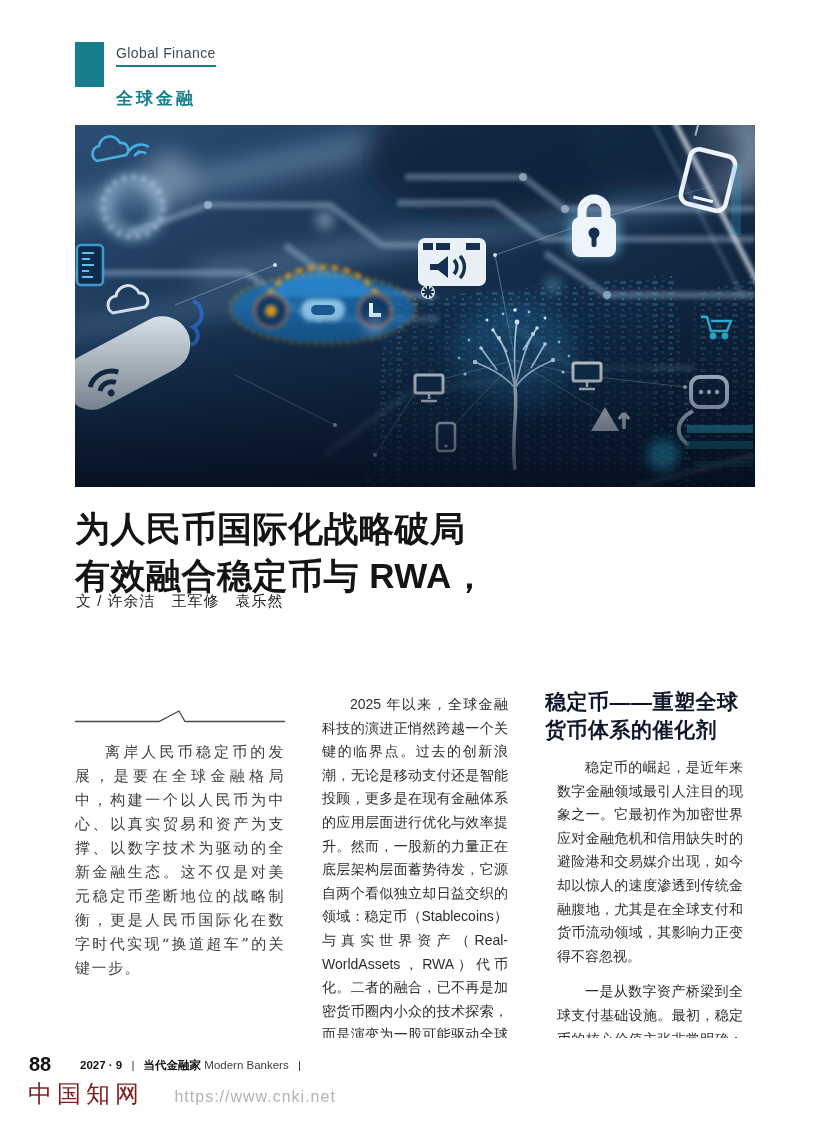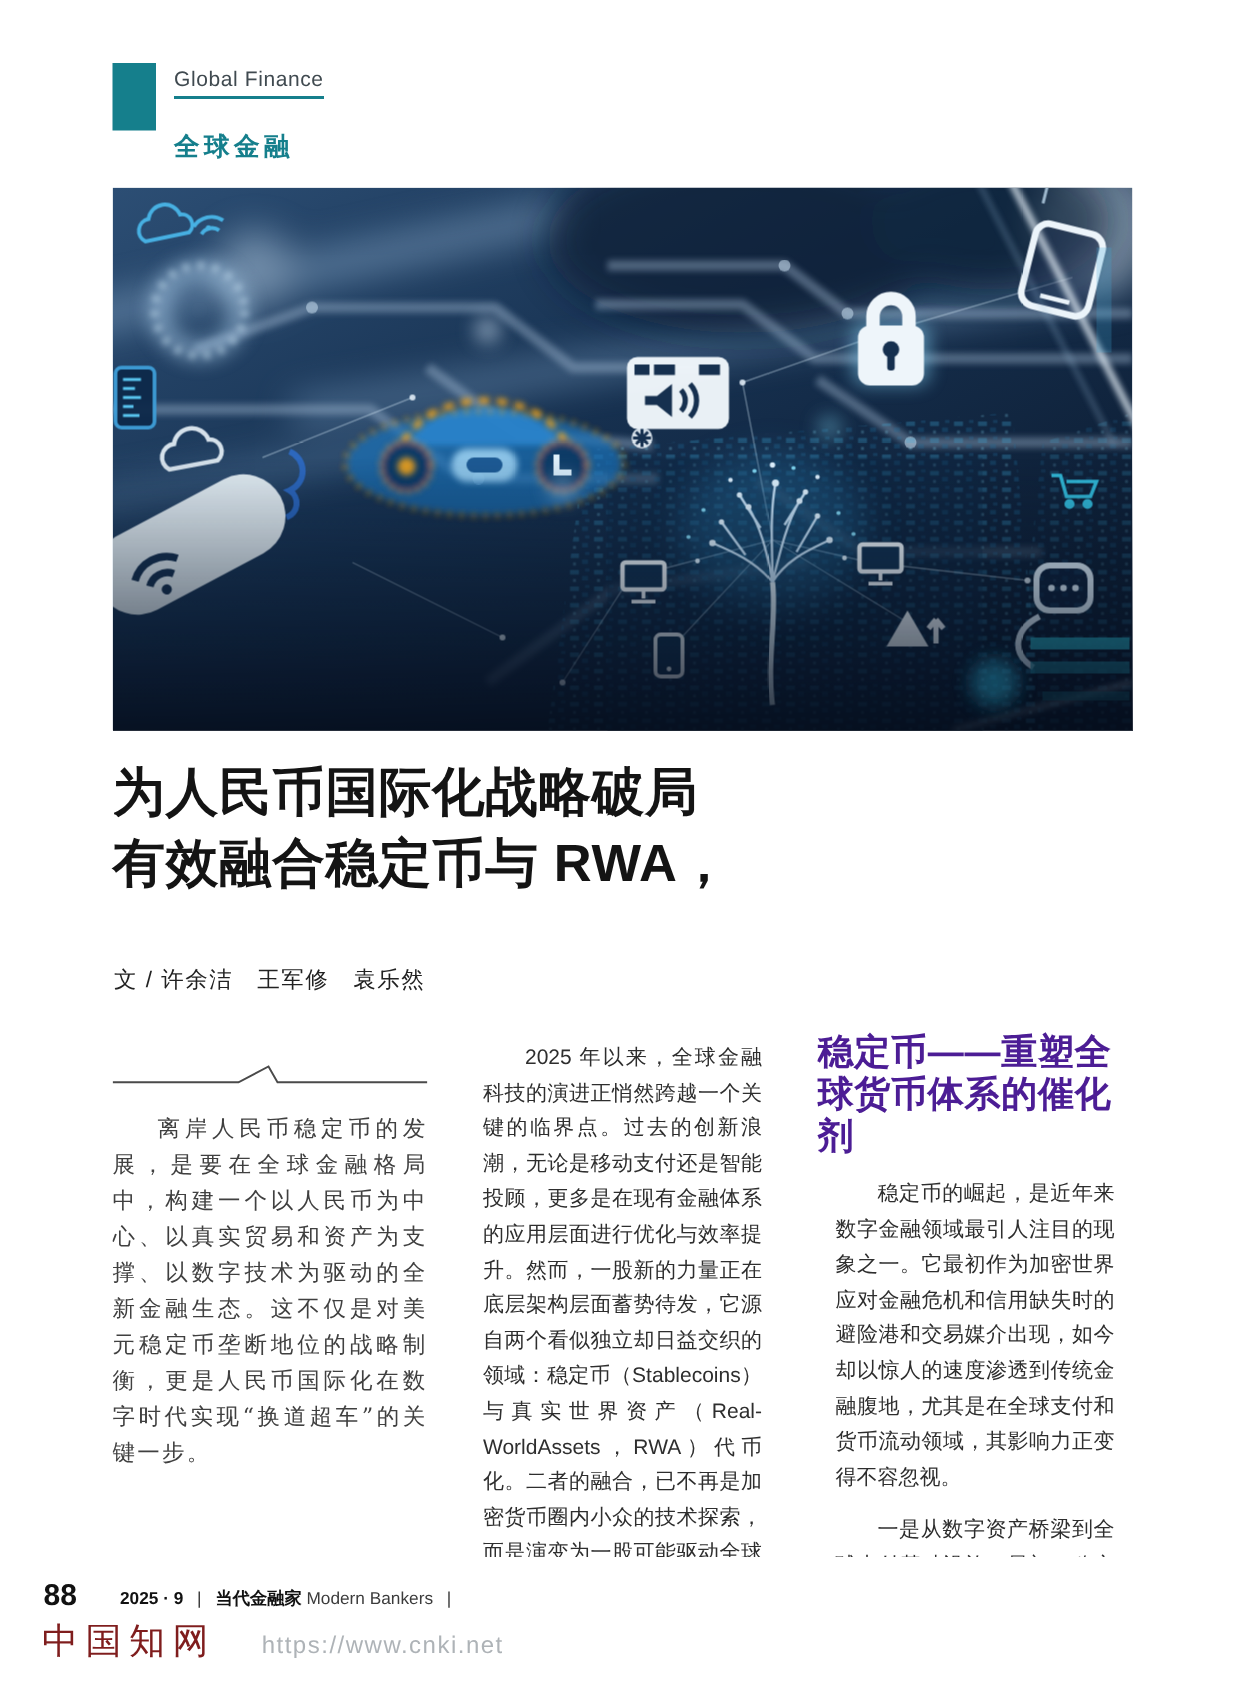--- a/index.html
+++ b/index.html
@@ -10,32 +10,32 @@
   .hdr-square{width:29px;height:45px;background:#157f8c;}
   .hdr-text{margin-left:12px;padding-top:2px;}
   .hdr-en{font-size:14px;color:#404a50;letter-spacing:.4px;padding-bottom:4px;
           border-bottom:2px solid #157f8c;display:inline-block;min-width:88px;}
   .hdr-zh{font-size:17px;font-weight:bold;color:#157f8c;letter-spacing:3px;margin-top:20px;}
   
   .hero{position:absolute;left:75px;top:125px;width:680px;height:362px;overflow:hidden;}
   
   .title{position:absolute;left:75px;top:505px;font-size:35px;font-weight:800;color:#141414;
          line-height:47px;letter-spacing:.5px;font-family:"Liberation Sans",sans-serif;}
-  .byline{position:absolute;left:76px;top:644px;font-size:15px;color:#222;letter-spacing:1px;}
+  .byline{position:absolute;left:76px;top:592px;font-size:15px;color:#222;letter-spacing:1px;}
   
   .cols{position:absolute;left:75px;top:686px;width:680px;height:352px;display:flex;gap:25px;}
   .col{width:210px;height:352px;overflow:hidden;}
   .abstract-divider{display:block;margin-top:22px;}
   .abstract{margin-top:16px;font-family:"DejaVu Serif",serif;
             font-size:15px;line-height:24px;color:#404040;text-align:justify;
             text-indent:2em;letter-spacing:1.5px;}
   .body-p{font-size:14px;line-height:23.6px;color:#2e2e2e;text-align:justify;
           text-indent:2em;margin:12px;}
   .col2-p{margin-top:7px;}
-  .c3-heading{font-size:24px;font-weight:bold;color:#4c1d95;line-height:28px;
+  .c3-heading{font-size:21px;font-weight:bold;color:#0f172a;line-height:28px;
               margin:2px 0 8px 0;letter-spacing:.5px;}
   
   .footer{position:absolute;left:0;top:1050px;width:826px;}
   .pageno{position:absolute;left:29px;top:3px;font-size:20px;font-weight:bold;color:#111;}
   .issue-line{position:absolute;left:80px;top:8px;font-size:11.5px;color:#111;white-space:nowrap;}
   .issue-line .b{font-weight:bold;}
   .issue-line .sep{margin:0 6px;color:#333;}
   .issue-line .en{color:#3c3c3c;}
   .wm{position:absolute;left:28px;top:28px;white-space:nowrap;}
   .wm-name{font-size:24px;color:#7f1d1d;letter-spacing:5px;}
@@ -314,21 +314,21 @@
     <div class="col">
       <div class="c3-heading">稳定币——重塑全球货币体系的催化剂</div>
       <p class="body-p">稳定币的崛起，是近年来数字金融领域最引人注目的现象之一。它最初作为加密世界应对金融危机和信用缺失时的避险港和交易媒介出现，如今却以惊人的速度渗透到传统金融腹地，尤其是在全球支付和货币流动领域，其影响力正变得不容忽视。</p>
       <p class="body-p">一是从数字资产桥梁到全球支付基础设施。最初，稳定币的核心价值主张非常明确：为高波动的加密货币市场提供一个稳定的“价值锚”。交易者可以在市场剧烈波动时，将比特</p>
     </div>
   </div>
 
   <div class="footer">
     <div class="pageno">88</div>
     <div class="issue-line">
-      <span class="b">2025 · 9</span>
+      <span class="b">2027 · 9</span>
       <span class="sep">|</span>
       <span class="b">当代金融家</span>
       <span class="en">Modern Bankers</span>
       <span class="sep">|</span>
     </div>
     <div class="wm">
       <span class="wm-name">中国知网</span>
       <span class="wm-url">https://www.cnki.net</span>
     </div>
   </div>

